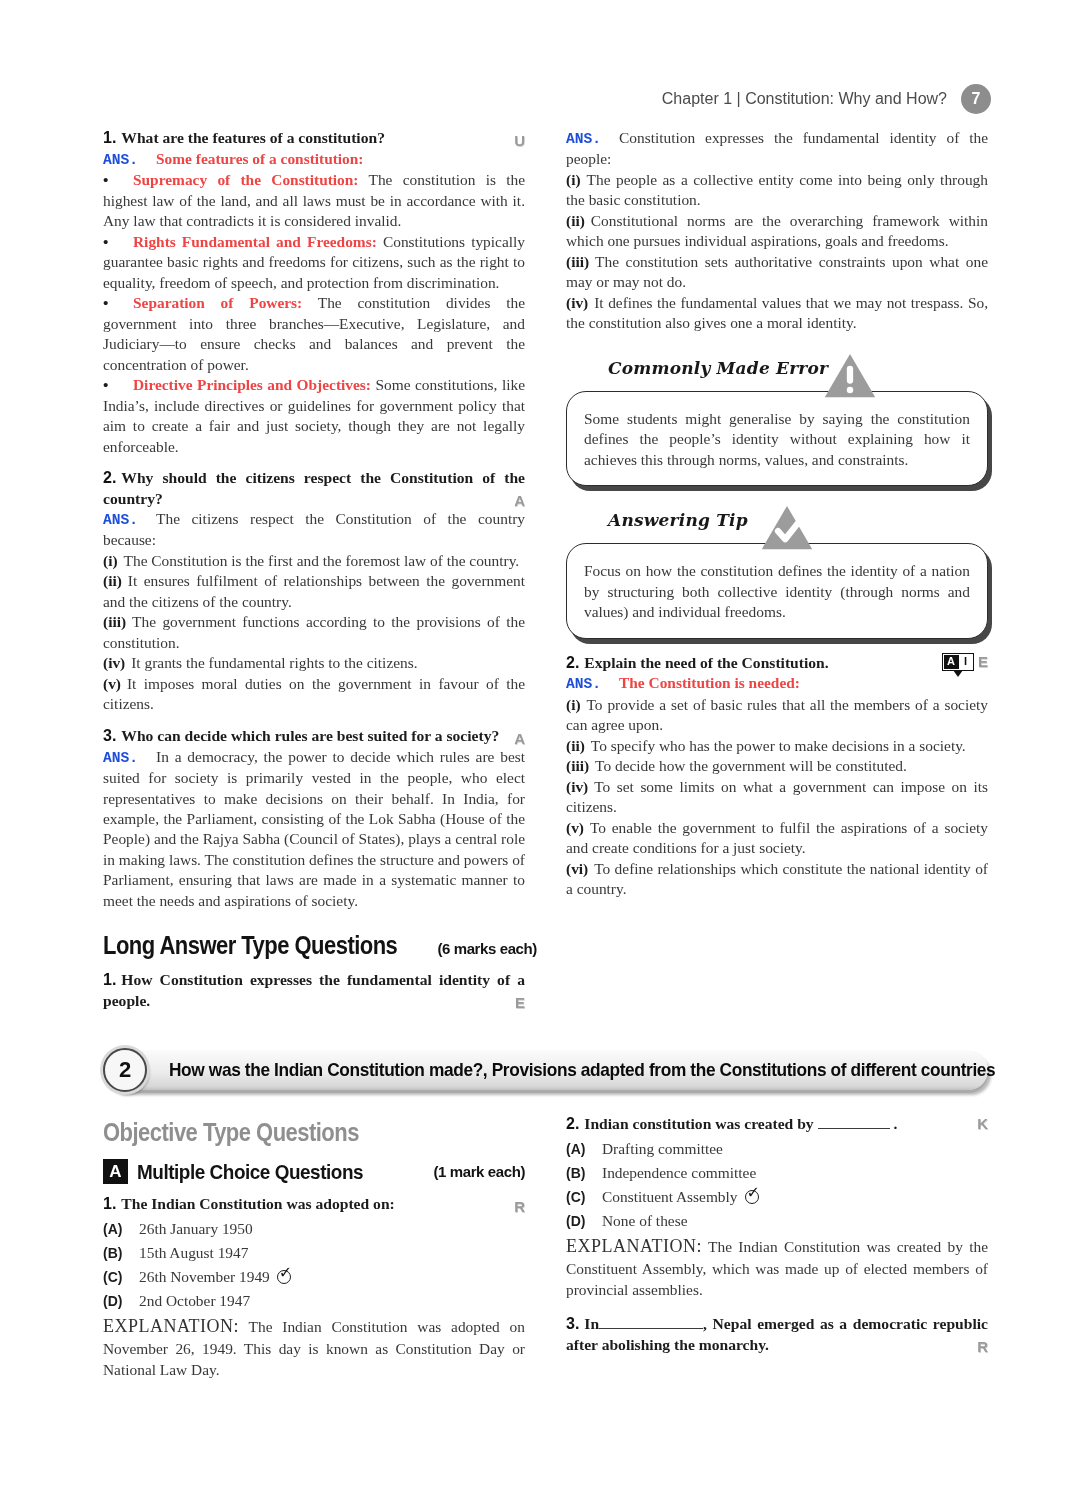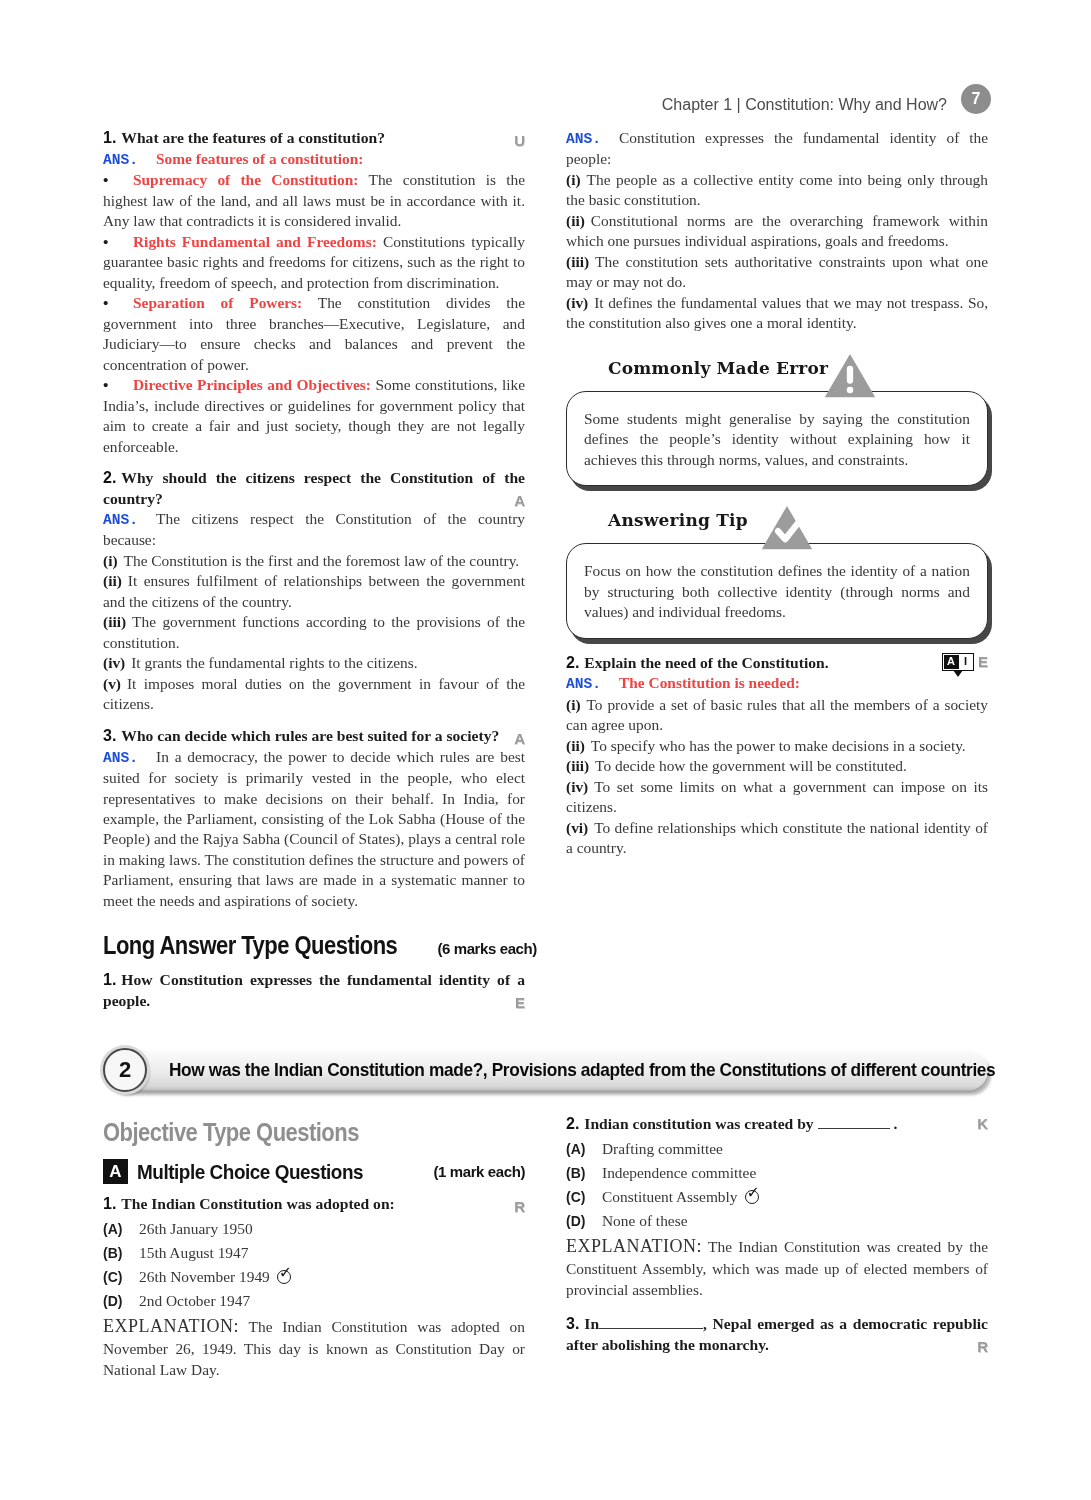--- a/index.html
+++ b/index.html
@@ -7,21 +7,21 @@
   body {
     width:1091px; height:1500px; overflow:hidden;
     font-family:"Liberation Serif", serif;
     color:#383838;
     -webkit-font-smoothing:antialiased;
   }
   .page { position:relative; width:1091px; height:1500px; background:#fff; }
 
   
   .header { position:absolute; top:84px; left:103px; right:100px;
-            display:flex; justify-content:flex-end; align-items:flex-end; gap:14px; }
+            display:flex; justify-content:flex-end; align-items:center; gap:14px; }
   .chapter-title { font-family:"Liberation Sans", sans-serif; font-size:16px; color:#4b4b4b; }
   .page-circle { width:30px; height:30px; border-radius:50%; background:#8d8d8d; color:#fff;
                  font-family:"Liberation Sans", sans-serif; font-weight:bold; font-size:16px;
                  display:flex; align-items:center; justify-content:center; }
 
   
   .content { position:absolute; top:128px; left:103px; width:885px; }
   .row { display:flex; gap:41px; align-items:flex-start; }
   .col { flex:1 1 0; min-width:0; }
 
@@ -72,21 +72,21 @@
   .mcq-head { display:flex; align-items:center; gap:9px; margin-bottom:10px; }
   .a-badge { width:25px; height:25px; background:#101010; color:#fff; flex:none;
              font-family:"Liberation Sans", sans-serif; font-weight:bold; font-size:17px;
              display:flex; align-items:center; justify-content:center; }
   .mcq-title { font-family:"Liberation Sans", sans-serif; font-weight:bold; font-size:21px; color:#131313;
                letter-spacing:-0.5px; transform:scaleX(0.9); transform-origin:left; white-space:nowrap; flex:1; }
 
   
   .callout { position:relative; margin:24px 0 14px; }
   .callout-title { font-family:"DejaVu Serif", serif; font-weight:bold; font-size:17px; color:#181818;
-                   margin-left:42px; letter-spacing:0.2px; }
+                   margin-left:42px; letter-spacing:0.2px;font-style:italic; }
   .callout-box { border:1.7px solid #2c2c2c; border-radius:20px; background:#fff;
                  padding:17px 17px 15px; margin-top:13px;
                  box-shadow:4px 5px 0 #474747; }
   .callout-tri { position:absolute; z-index:2; top:-6px; width:54px; height:48px; }
 
   
   .opt { display:flex; gap:8px; margin:4px 0; font-size:15.4px; line-height:1.3; }
   .opt-label { font-family:"Liberation Sans", sans-serif; font-weight:bold; font-size:14px; color:#1c1c1c;
                flex:none; width:28px; padding-top:1px; }
   .exp { font-size:15.4px; line-height:1.33; text-align:justify; margin-top:4px; }
@@ -228,20 +228,21 @@
             </span>
             <span class="lvl-icon">E</span>
           </span>
           <p class="body-text">
             <span class="ans-label">ANS.</span><span class="bold-lead">The Constitution is needed:</span>
           </p>
           <p class="body-text"><span class="item-label">(i)</span><span>To provide a set of basic rules that all the members of a society can agree upon.</span></p>
           <p class="body-text"><span class="item-label">(ii)</span><span>To specify who has the power to make decisions in a society.</span></p>
           <p class="body-text"><span class="item-label">(iii)</span><span>To decide how the government will be constituted.</span></p>
           <p class="body-text"><span class="item-label">(iv)</span><span>To set some limits on what a government can impose on its citizens.</span></p>
+          <p class="body-text"><span class="item-label">(v)</span><span>To enable the government to fulfil the aspirations of a society and create conditions for a just society.</span></p>
           <p class="body-text"><span class="item-label">(vi)</span><span>To define relationships which constitute the national identity of a country.</span></p>
         </div>
       </div>
     </div>
 
     <div class="banner">
       <span class="banner-num">2</span>
       <div class="banner-pill">
         <span class="banner-title">How was the Indian Constitution made?, Provisions adapted from the Constitutions of different countries</span>
       </div>

